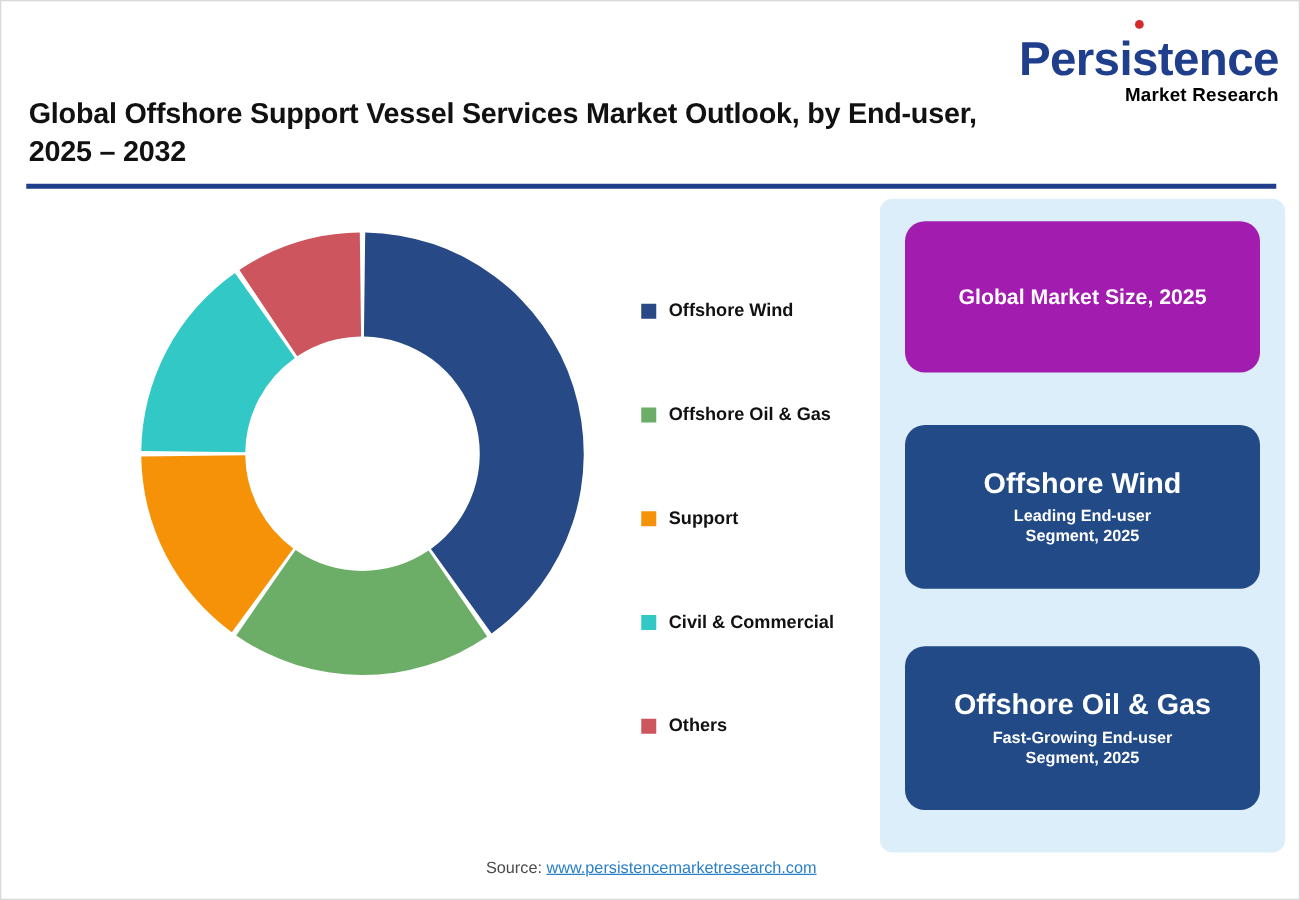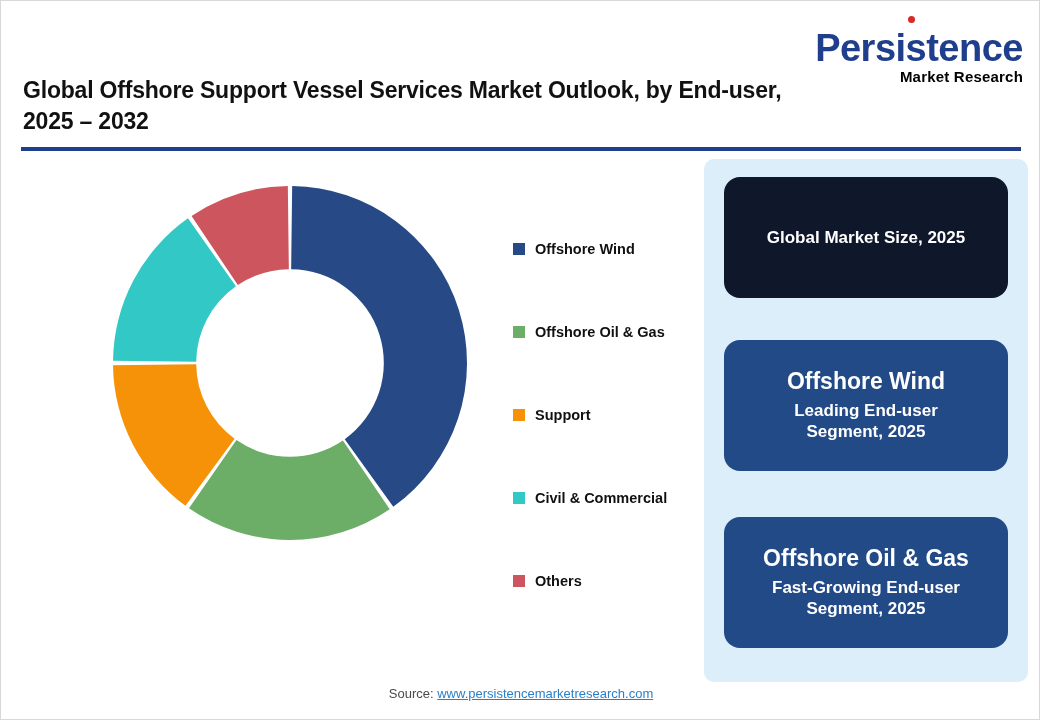--- a/index.html
+++ b/index.html
@@ -131,21 +131,21 @@
     line-height: 1.25;
     margin-top: 2px;
   }
   .card-title {
     font-size: 23px;
     font-weight: 700;
     line-height: 1.2;
     margin-bottom: 4px;
   }
   .card-sub {
-    font-size: 17px;
+    font-size: 13px;
     font-weight: 700;
     line-height: 1.28;
   }
 
   
   #footer {
     position: absolute;
     left: 0; bottom: 18px;
     width: 1040px;
     text-align: center;
@@ -202,21 +202,21 @@
       <span class="legend-label">Civil &amp; Commercial</span>
     </div>
     <div class="legend-item">
       <span class="legend-swatch" style="background: rgb(205, 86, 94);"></span>
       <span class="legend-label">Others</span>
     </div>
   </div>
 
   <div id="panel" style="background: rgb(221, 238, 251);">
 
-    <div class="card" id="card-size" style="background: #0f172a;">
+    <div class="card" id="card-size" style="background: #a21caf;">
       <div class="card-head">Global Market Size, 2025</div>
     </div>
 
     <div class="card" id="card-lead" style="background: rgb(33, 74, 134);">
       <div class="card-title">Offshore Wind</div>
       <div class="card-sub">Leading End-user</div>
       <div class="card-sub">Segment, 2025</div>
     </div>
 
     <div class="card" id="card-fast" style="background: rgb(33, 74, 134);">

